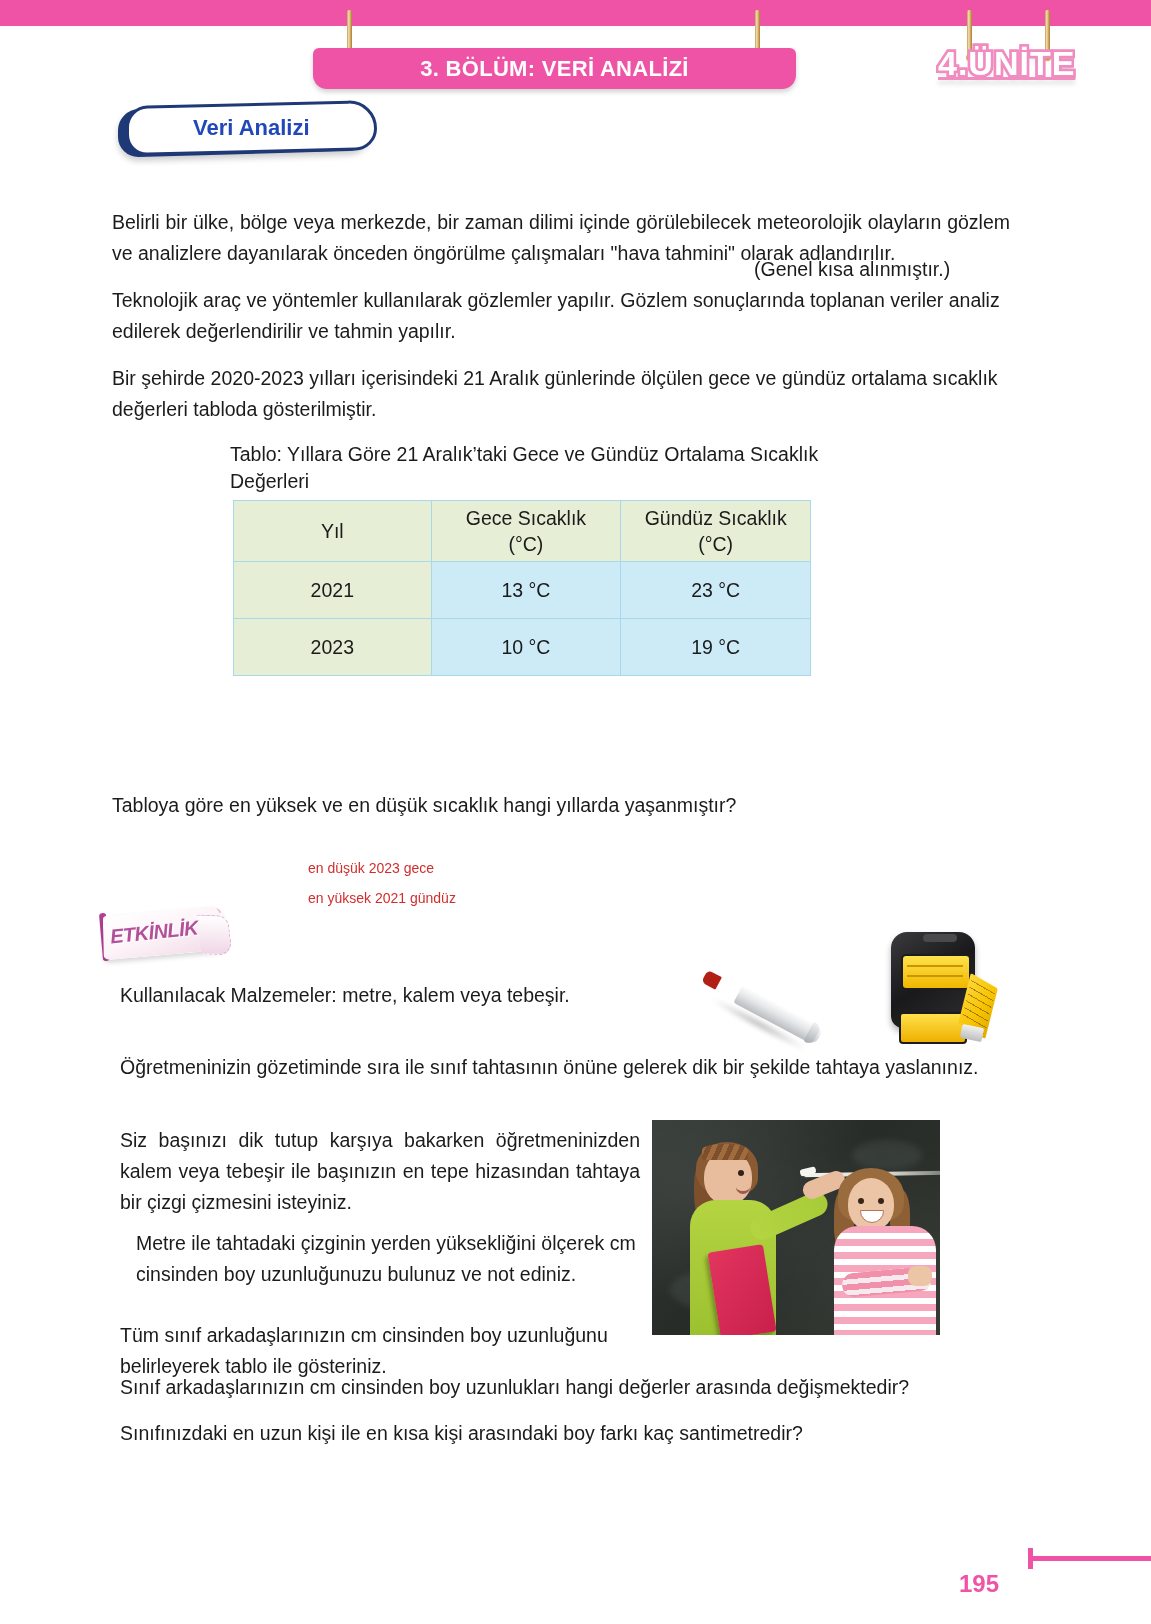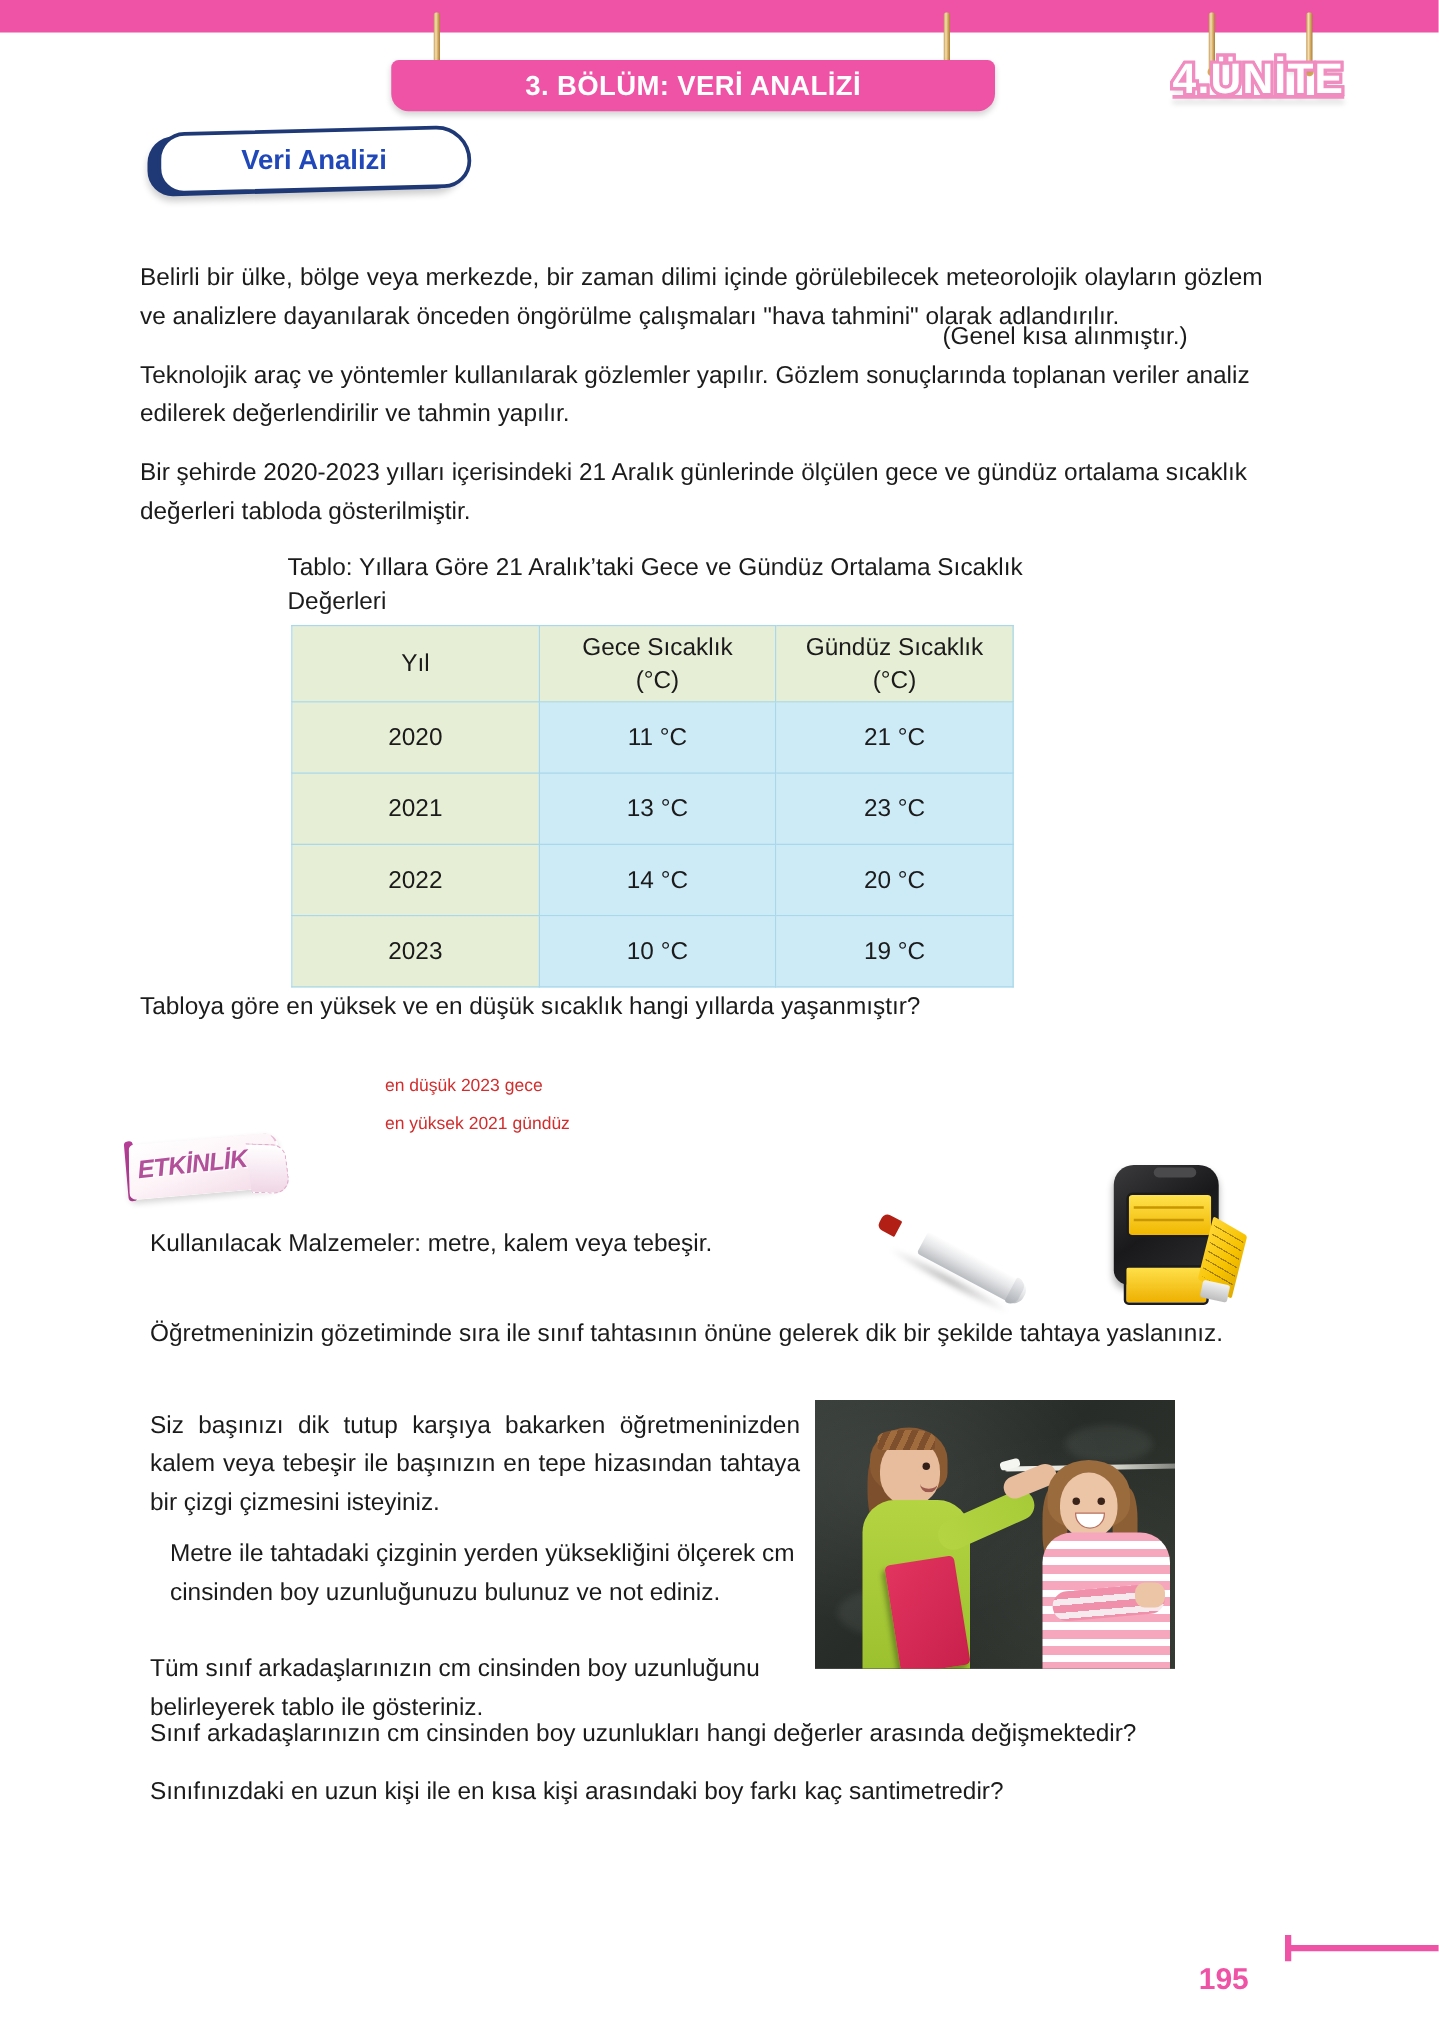--- a/index.html
+++ b/index.html
@@ -452,33 +452,23 @@
         <div>(°C)</div>
       </th>
       <th>
         <div>Gündüz Sıcaklık</div>
         <div>(°C)</div>
       </th>
     </tr>
   </thead>
   <tbody>
     <tr>
-      <td class="yearcell">2020</td>
-      <td>11 °C</td>
-      <td>21 °C</td>
-    </tr>
-    <tr>
       <td class="yearcell">2021</td>
       <td>13 °C</td>
       <td>23 °C</td>
-    </tr>
-    <tr>
-      <td class="yearcell">2022</td>
-      <td>14 °C</td>
-      <td>20 °C</td>
     </tr>
     <tr>
       <td class="yearcell">2023</td>
       <td>10 °C</td>
       <td>19 °C</td>
     </tr>
   </tbody>
 </table>
 
 <div class="ptext" style="left:112px; top:790px; width:900px;">Tabloya göre en yüksek ve en düşük sıcaklık hangi yıllarda yaşanmıştır?</div>

